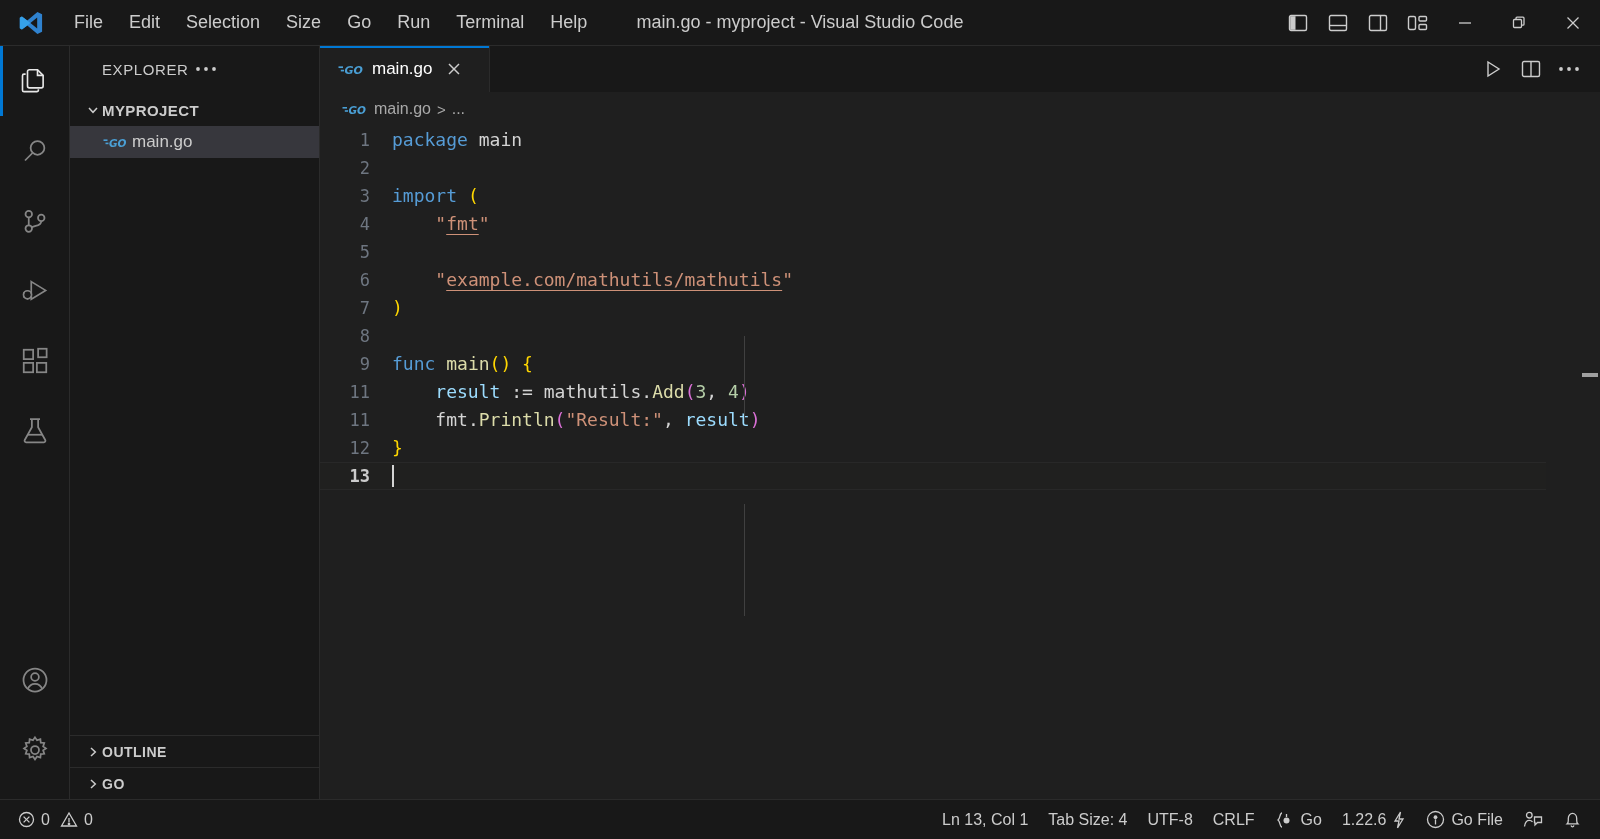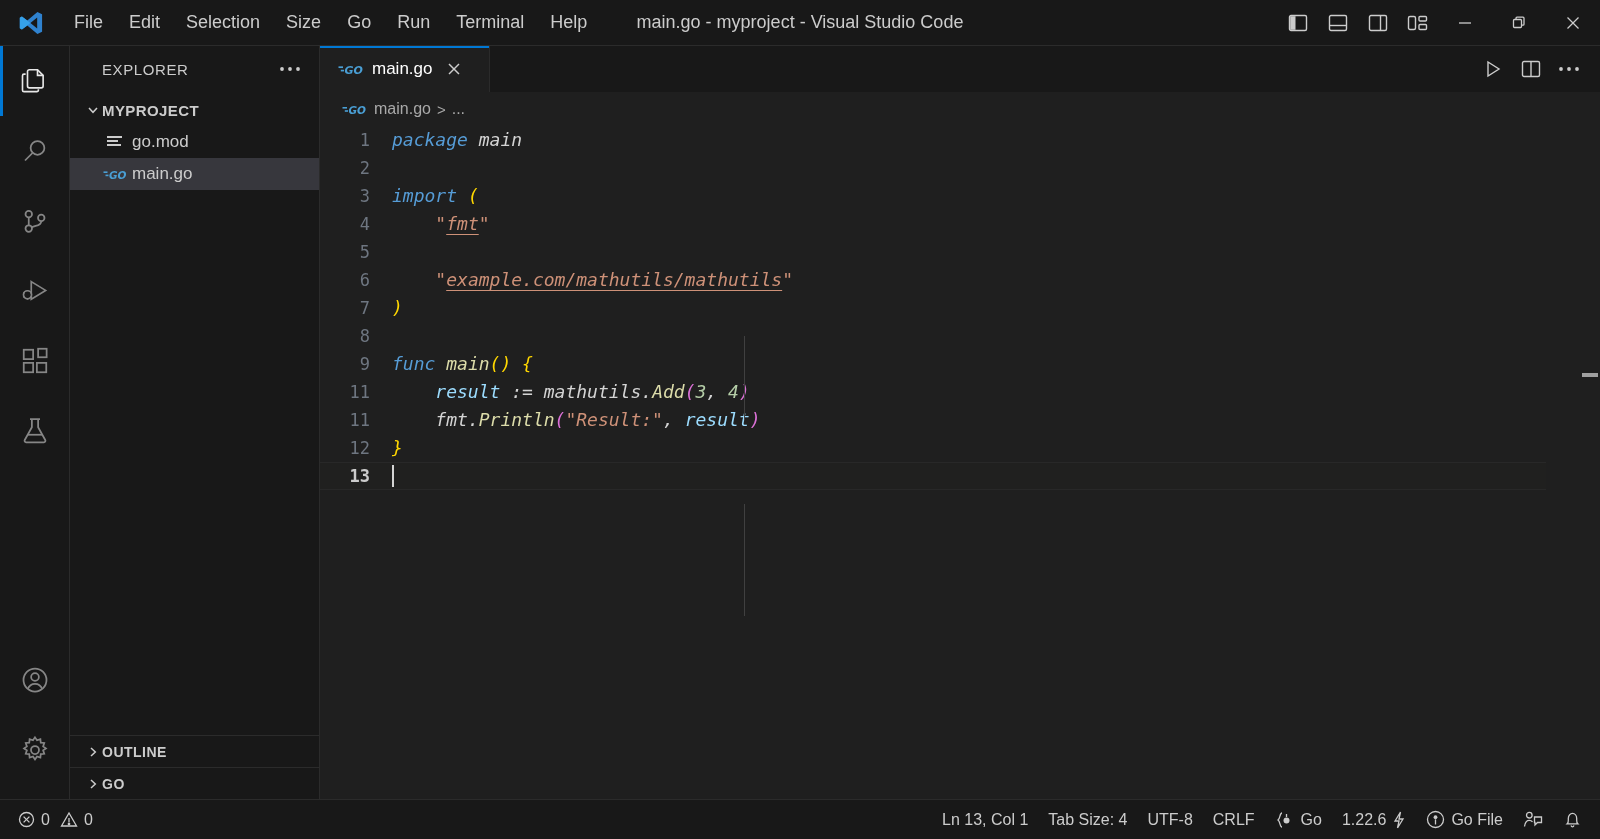--- a/index.html
+++ b/index.html
@@ -57,21 +57,21 @@
     content: ""; position: absolute; left: 0; top: 0; bottom: 0; width: 3px; background: #0078d4;
   }
   .act-spacer { flex: 1 1 auto; }
 
   
   .sidebar {
     width: 250px; flex: 0 0 250px; background: #181818;
     display: flex; flex-direction: column; border-right: 1px solid #2b2b2b;
   }
   .sidebar-title {
-    height: 46px; display: flex; align-items: center; justify-content: space-between;
+    height: 46px; display: flex; align-items: center; 
     padding: 0 12px 0 32px;
   }
   .sidebar-title .label { font-size: 15px; letter-spacing: .6px; color: #cccccc; }
   .sb-actions { display: flex; align-items: center; color: #cccccc; }
   .sb-dots { padding: 4px 6px; border-radius: 4px; }
   .tree { flex: 1 1 auto; overflow: hidden; padding-top: 2px; text-align: center; }
   .tree-row {
     height: 32px; display: flex; align-items: center; font-size: 17px; color: #cccccc;
     padding-left: 14px; white-space: nowrap; cursor: default;
   }
@@ -110,21 +110,21 @@
     font-family: "DejaVu Sans Mono", "Liberation Mono", monospace;
     font-size: 18px; line-height: 28px;
   }
   .code-line { height: 28px; display: flex; align-items: center; position: relative; white-space: pre; }
   .code-line.current { border-top: 1px solid #282828; border-bottom: 1px solid #282828; background: #20201f; }
   .gutter {
     width: 72px; flex: 0 0 72px; text-align: right; padding-right: 22px;
     color: #6e7681; font-size: 17px; user-select: none;
   }
   .code-line.current .gutter { color: #cccccc; font-weight: bold; }
-  .content { position: relative; padding-left: 0; font-style: italic; }
+  .content { position: relative; padding-left: 0; }
   .indent-guide {
     position: absolute; width: 1px; background: #404040; left: 424px;
   }
   .cursor {
     display: inline-block; width: 2px; height: 22px; background: #d4d4d4;
     vertical-align: middle; position: relative; top: -1px;
   }
   
   .kw   { color: #569cd6; }
   .fn   { color: #dcdcaa; }
@@ -326,30 +326,20 @@
       <div class="tree">
         <div class="tree-row root">
           <span class="twisty">
             <svg width="14" height="14" viewBox="0 0 14 14" fill="none" stroke="#cccccc" stroke-width="1.5">
                 <path d="M3 5 L7 9.3 L11 5"></path>
               </svg>
           </span>
           <span>MYPROJECT</span>
         </div>
 
-        <div class="tree-row" style="padding-left:32px">
-          <span class="file-icon">
-            <svg width="18" height="16" viewBox="0 0 18 16">
-                <rect x="1" y="2" width="15" height="2" fill="#cccccc"></rect>
-                <rect x="1" y="6" width="11" height="2" fill="#cccccc"></rect>
-                <rect x="1" y="10" width="14" height="2" fill="#cccccc"></rect>
-              </svg>
-          </span>
-          <span>go.mod</span>
-        </div>
 
         <div class="tree-row selected" style="padding-left:32px">
           <span class="file-icon">
             <svg width="24" height="16" viewBox="0 0 24 16">
               <line x1="0.5" y1="6.2" x2="4.5" y2="6.2" stroke="#4a9fd5" stroke-width="1.6"></line>
               <line x1="2.5" y1="9.4" x2="5.5" y2="9.4" stroke="#4a9fd5" stroke-width="1.6"></line>
               <text x="6" y="12.5" font-family="DejaVu Sans, sans-serif" font-size="10.5" font-weight="bold" font-style="italic" fill="#4a9fd5">GO</text>
             </svg>
           </span>
           <span>main.go</span>

